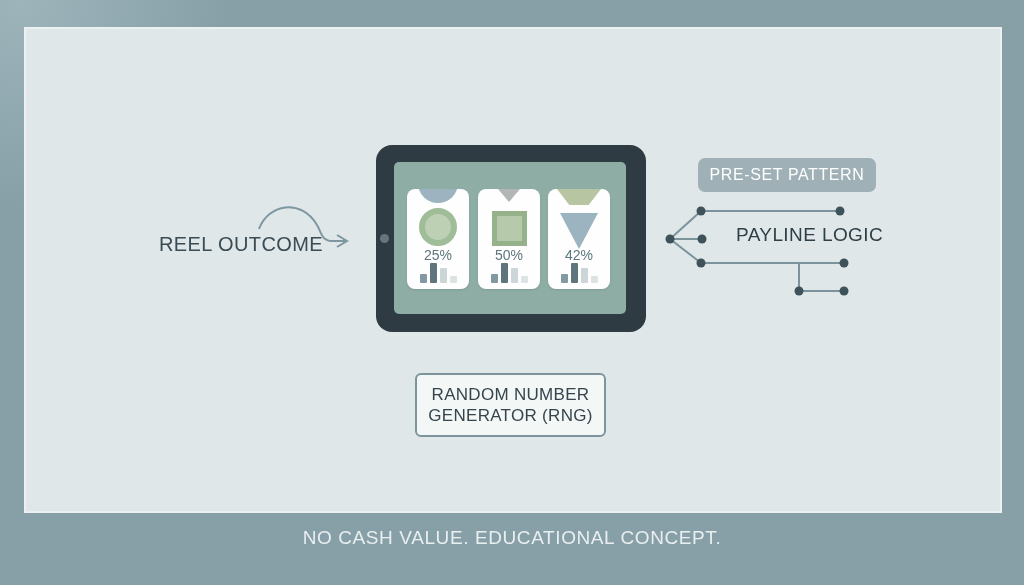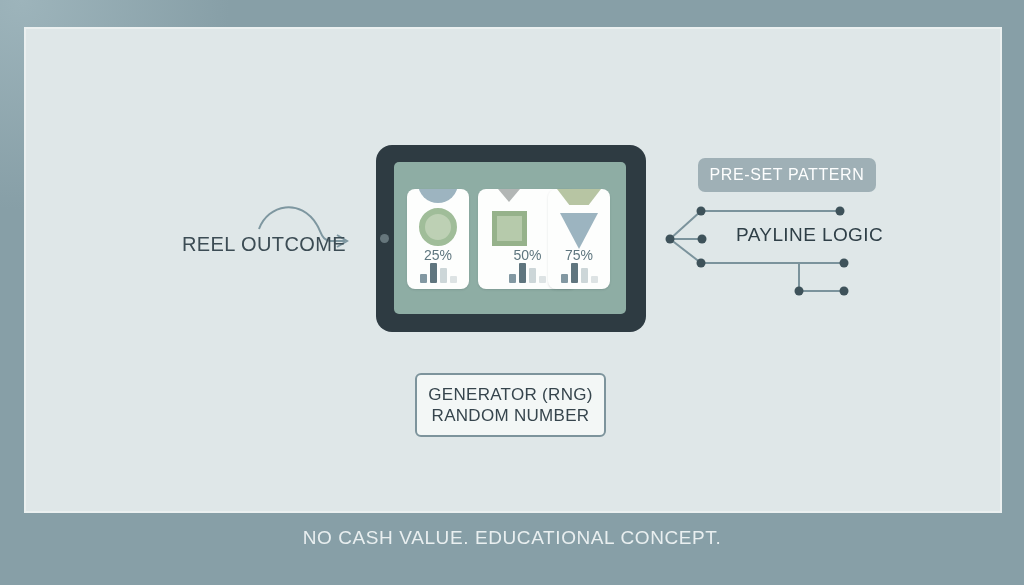--- a/index.html
+++ b/index.html
@@ -12,21 +12,21 @@
     position:absolute;inset:0;
     background:radial-gradient(circle at 2% 0%, #9db4bb 0%, #879fa7 18%);
   }
   .panel{
     position:absolute;left:24px;top:27px;width:974px;height:482px;
     background:#dfe7e8;border:2px solid #ebf0f0;
   }
   .svg-overlay{position:absolute;left:0;top:0;width:1024px;height:585px;pointer-events:none;}
 
   .reel-outcome{
-    position:absolute;left:182px;top:233px;white-space:nowrap;
+    position:absolute;left:159px;top:233px;white-space:nowrap;
     font-size:20px;font-weight:500;color:#3c4c54;letter-spacing:.4px;
   }
 
   
   .tablet{
     position:absolute;left:376px;top:145px;width:270px;height:187px;
     background:#2e3b42;border-radius:16px;
   }
   .screen{
     position:absolute;left:18px;top:17px;width:232px;height:152px;
@@ -34,21 +34,21 @@
   }
   .camera{
     position:absolute;left:4px;top:89px;width:9px;height:9px;border-radius:50%;
     background:#66767c;
   }
   .card{
     position:absolute;top:44px;width:62px;height:100px;background:#fdfefd;
     border-radius:8px;overflow:hidden;box-shadow:0 1px 2px rgba(40,55,60,.15);
   }
   .card.c1{left:31px;}
-  .card.c2{left:102px;padding-left:37px;}
+  .card.c2{left:102px;}
   .card.c3{left:172px;}
   .notch-circle{position:absolute;top:-26px;left:11px;width:40px;height:40px;border-radius:50%;background:#9db4c0;}
   .notch-tri{position:absolute;top:0;left:20px;width:22px;height:13px;background:#b2b6b5;clip-path:polygon(0 0,100% 0,50% 100%);}
   .notch-trap{position:absolute;top:0;left:9px;width:44px;height:16px;background:#b7c5a3;clip-path:polygon(0 0,100% 0,72% 100%,28% 100%);}
   .shape-circle{position:absolute;top:19px;left:12px;width:26px;height:26px;border:6px solid #a0bd99;border-radius:50%;background:#bdd0b4;}
   .shape-square{position:absolute;top:22px;left:14px;width:25px;height:25px;border:5px solid #96b28b;background:#b6caab;}
   .shape-tridown{position:absolute;top:24px;left:12px;width:38px;height:36px;background:#9cb4c0;clip-path:polygon(0 0,100% 0,50% 100%);}
   .percent{position:absolute;bottom:26px;left:0;width:100%;text-align:center;font-size:14px;color:#5e767f;}
   .mini-bars{position:absolute;bottom:6px;left:0;width:100%;display:flex;justify-content:center;align-items:flex-end;gap:3px;height:21px;}
   .mini-bars .bar{width:7px;border-radius:1px;}
@@ -137,32 +137,32 @@
         <div class="bar" style="height: 9px; background: rgb(130, 152, 162);"></div>
         <div class="bar" style="height: 20px; background: rgb(95, 117, 126);"></div>
         <div class="bar" style="height: 15px; background: rgb(204, 214, 216);"></div>
         <div class="bar" style="height: 7px; background: rgb(221, 227, 228);"></div>
       </div>
   </div>
 
   <div class="card c3">
     <div class="notch-trap"></div>
     <div class="shape-tridown"></div>
-    <div class="percent">75%</div>
+    <div class="percent">42%</div>
     <div class="mini-bars">
         <div class="bar" style="height: 9px; background: rgb(130, 152, 162);"></div>
         <div class="bar" style="height: 20px; background: rgb(95, 117, 126);"></div>
         <div class="bar" style="height: 15px; background: rgb(204, 214, 216);"></div>
         <div class="bar" style="height: 7px; background: rgb(221, 227, 228);"></div>
       </div>
   </div>
 </div>
 
 <div class="preset-badge">PRE-SET PATTERN</div>
 
 <div class="payline-label">PAYLINE LOGIC</div>
 
 <div class="rng-box">
+  <span>RANDOM NUMBER</span>
   <span>GENERATOR (RNG)</span>
-  <span>RANDOM NUMBER</span>
 </div>
 
 <div class="footer-text">NO CASH VALUE. EDUCATIONAL CONCEPT.</div>
 
 </body></html>

